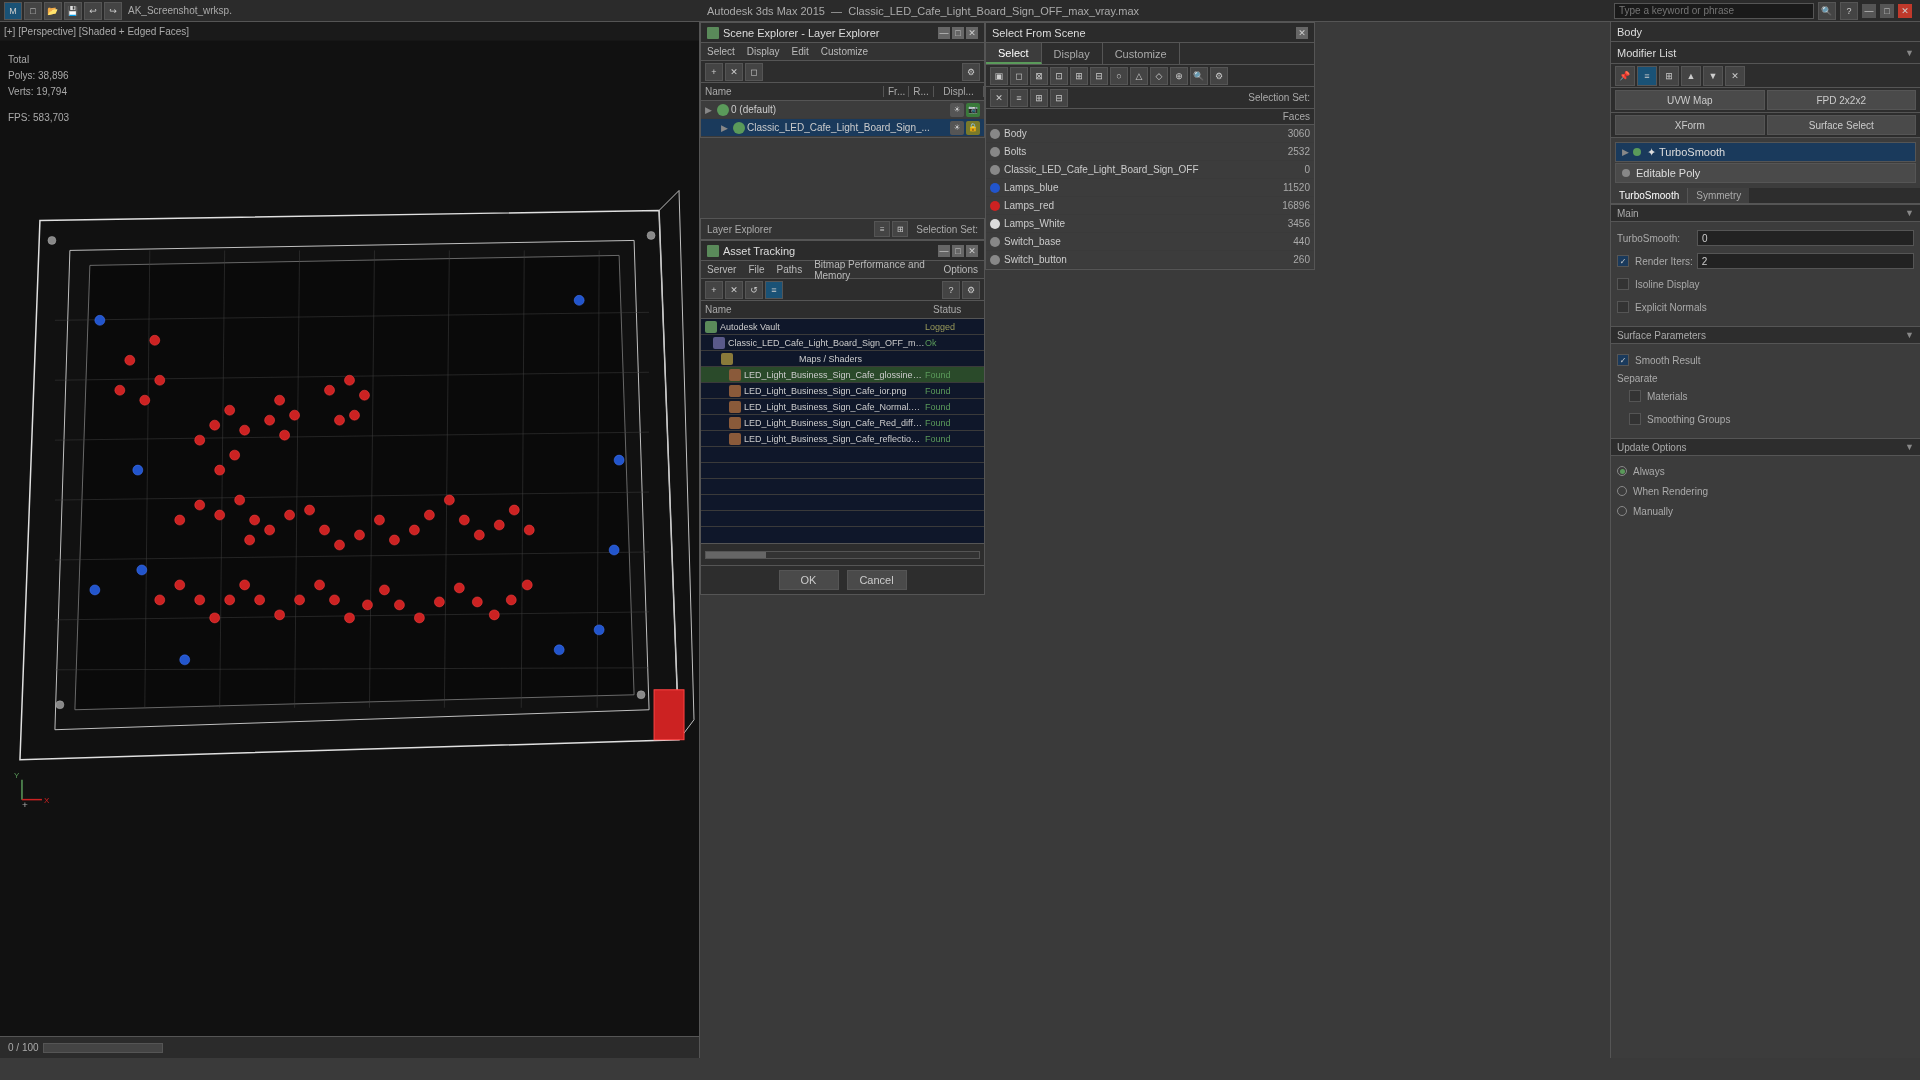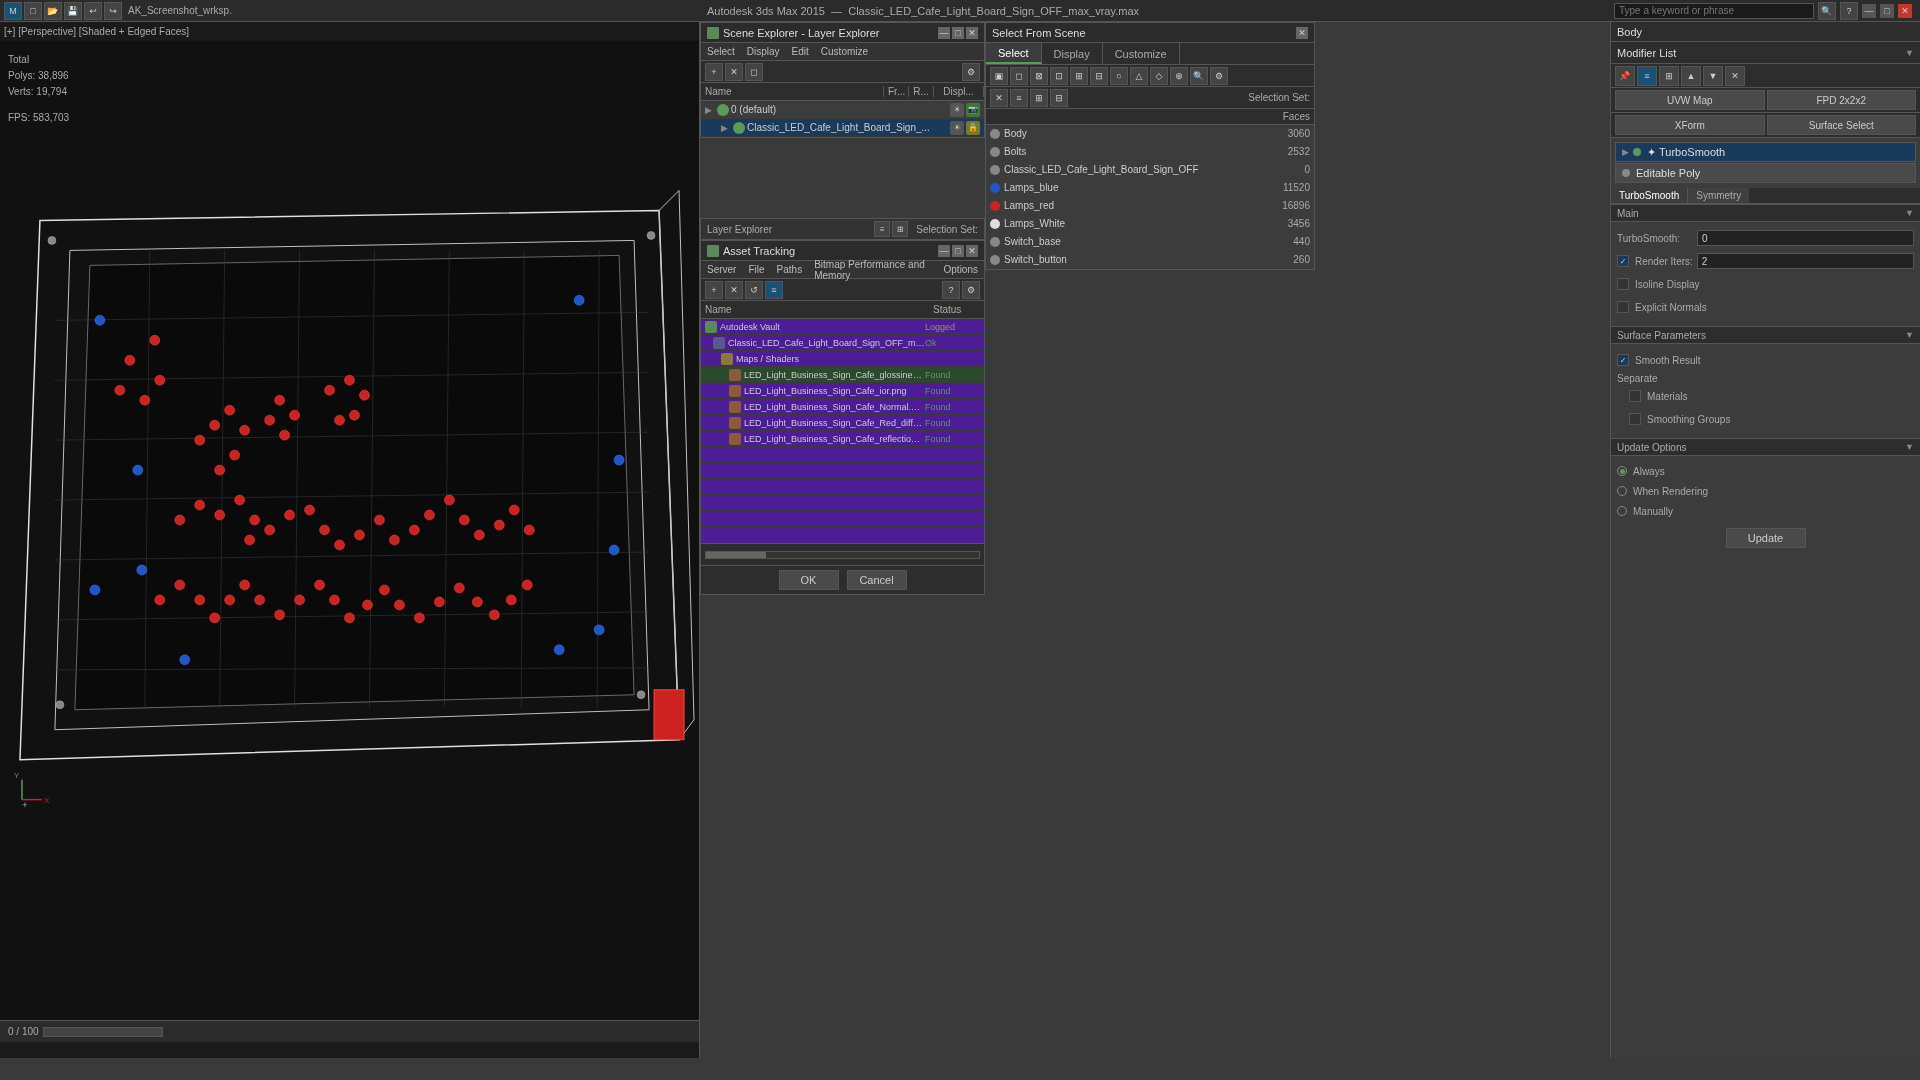--- a/index.html
+++ b/index.html
@@ -98,21 +98,21 @@
     }
     .viewport-fps {
       position: absolute;
       top: 90px; left: 8px;
       font-size: 10px;
       color: #aaa;
       z-index: 10;
     }
     .bottom-bar {
       position: absolute;
-      bottom: 16px; left: 0; right: 0;
+      bottom: 0; left: 0; right: 0;
       height: 22px;
       background: #2b2b2b;
       border-top: 1px solid #555;
       display: flex;
       align-items: center;
       padding: 0 8px;
       font-size: 10px;
       color: #aaa;
     }
     .progress-bar {
@@ -534,21 +534,21 @@
       align-items: center;
       justify-content: center;
     }
 
     
     .asset-tracking {
       position: absolute;
       top: 240px;
       left: 700px;
       width: 285px;
-      background: #4c1d95;
+      background: #0f172a;
       border: 1px solid #555;
       z-index: 55;
     }
     .asset-toolbar {
       height: 22px;
       background: #2d2d2d;
       display: flex;
       align-items: center;
       padding: 0 4px;
       gap: 2px;
@@ -576,21 +576,21 @@
     .asset-row {
       display: flex;
       align-items: center;
       height: 16px;
       border-bottom: 1px solid #3a3a3a;
       padding: 0 4px;
       cursor: pointer;
     }
     .asset-row.selected { background: #2a4a2a; }
     .asset-row.indent1 { padding-left: 12px; }
-    .asset-row.indent2 { padding-left: 20px; }
+    .asset-row.indent2 { padding-left: 20px; text-align: center; }
     .asset-row.indent3 { padding-left: 28px; }
     .asset-icon {
       width: 12px; height: 12px;
       border-radius: 2px;
       margin-right: 3px;
       flex-shrink: 0;
     }
     .asset-icon.vault { background: #5a8a5a; }
     .asset-icon.file { background: #5a5a8a; }
     .asset-icon.folder { background: #8a7a3a; }
@@ -1186,17 +1186,14 @@
       <span class="radio-label">Always</span>
     </div>
     <div class="radio-row">
       <div class="radio-dot"></div>
       <span class="radio-label">When Rendering</span>
     </div>
     <div class="radio-row">
       <div class="radio-dot"></div>
       <span class="radio-label">Manually</span>
     </div>
-    <div style="display:flex;justify-content:center;margin-top:4px;">
-      <button class="update-btn">Update</button>
-    </div>
   </div>
 </div>
 
 </body></html>

